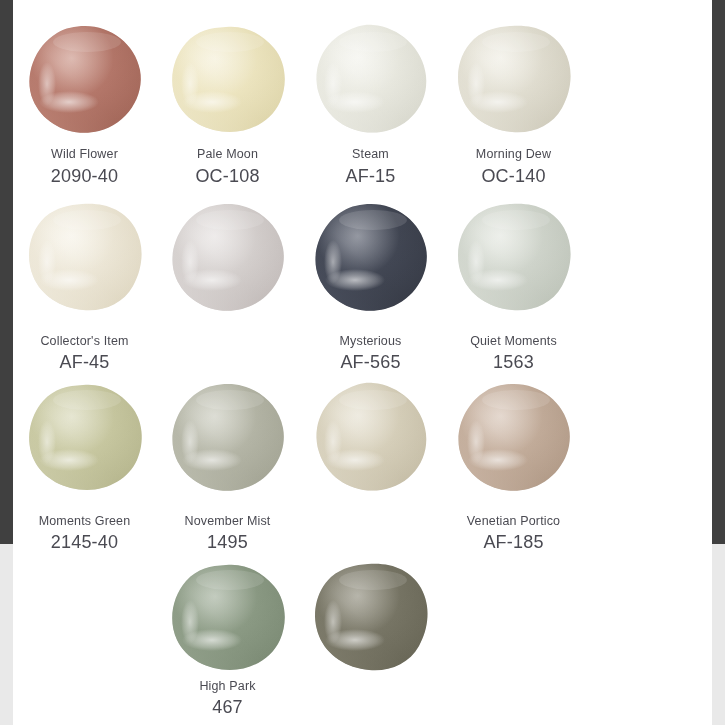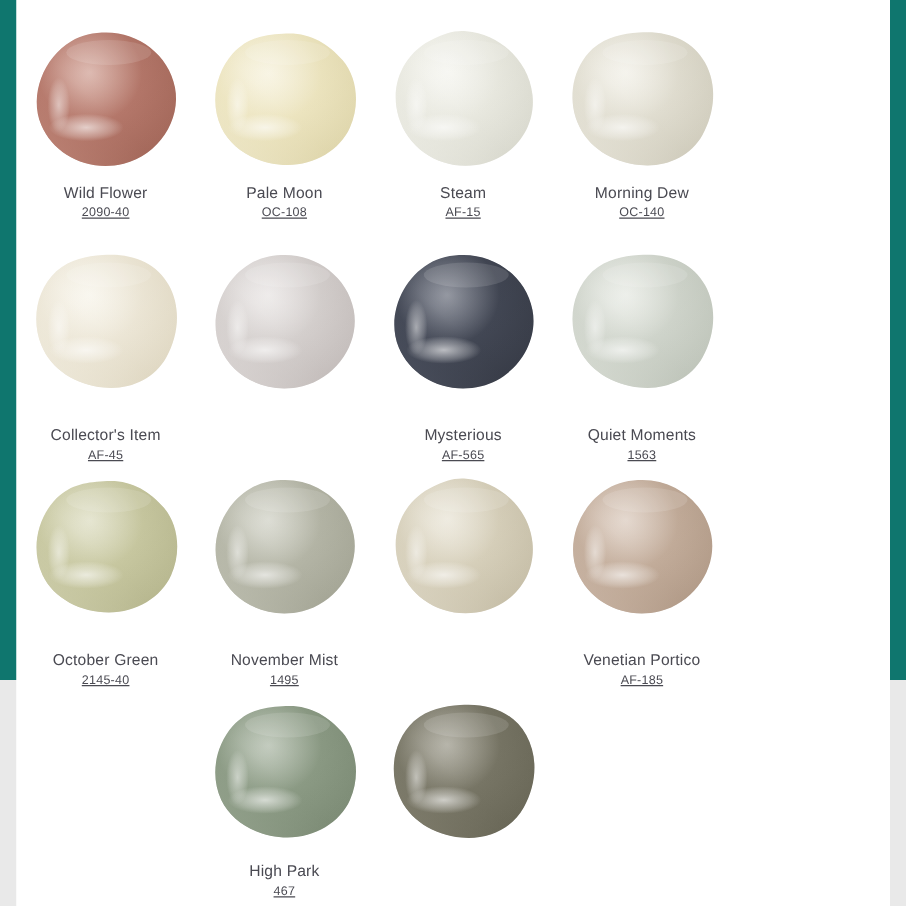--- a/index.html
+++ b/index.html
@@ -10,21 +10,21 @@
     width: 725px;
     height: 725px;
     background: #e9e9e9;
     font-family: "Liberation Sans", sans-serif;
     overflow: hidden;
   }
   #page {
     position: relative;
     width: 725px;
     height: 544px;
-    background: #0f766e;
+    background: #404040;
     box-sizing: border-box;
   }
   #sheet {
     position: absolute;
     left: 13px;
     top: 0;
     width: 699px;
     height: 725px;
     background: #ffffff;
     overflow: hidden;
@@ -76,25 +76,24 @@
     line-height: 1.42;
   }
   .row1 .labels { margin-top: 12px; }
   .name {
     font-size: 12.5px;
     color: #4a4a52;
     letter-spacing: 0.15px;
     white-space: nowrap;
   }
   .code {
-    font-size: 10px;
+    font-size: 18px;
     color: #4a4a52;
     letter-spacing: 0.2px;
     white-space: nowrap;
-    text-decoration: underline;
   }
 </style>
 </head>
 <body>
 
 <div id="page">
   <div id="sheet">
     <div class="grid">
         <div class="row row1">
           <div class="cell">
@@ -437,21 +436,21 @@
                   <g clip-path="url(#c9)">
                     <path d="M56,3 C76,1 92,10 104,24 C116,38 118,60 110,78 C102,96 82,108 60,108 C38,108 16,97 7,78 C-2,59 2,35 16,19 C28,6 40,4 56,3 Z" fill="url(#r9)" opacity="0.75"></path>
                     <ellipse cx="42" cy="78" rx="30" ry="11" fill="url(#h9)" opacity="0.75"></ellipse>
                     <ellipse cx="20" cy="60" rx="9" ry="22" fill="url(#h9)" opacity="0.6"></ellipse>
                     <ellipse cx="60" cy="18" rx="34" ry="10" fill="#ffffff" opacity="0.12"></ellipse>
                   </g>
                 </svg>
               </div>
             </div>
             <div class="labels">
-              <div class="name">October Green</div>
+              <div class="name">Moments Green</div>
               <div class="code">2145-40</div>
             </div>
           </div>
           <div class="cell">
             <div class="blob-wrap">
               <div class="blob">
                 <svg viewBox="0 0 116 110">
                   <defs>
                     <radialGradient id="g10" cx="38%" cy="30%" r="78%">
                       <stop offset="0%" stop-color="#cfd0c3" stop-opacity="0.55"></stop>

